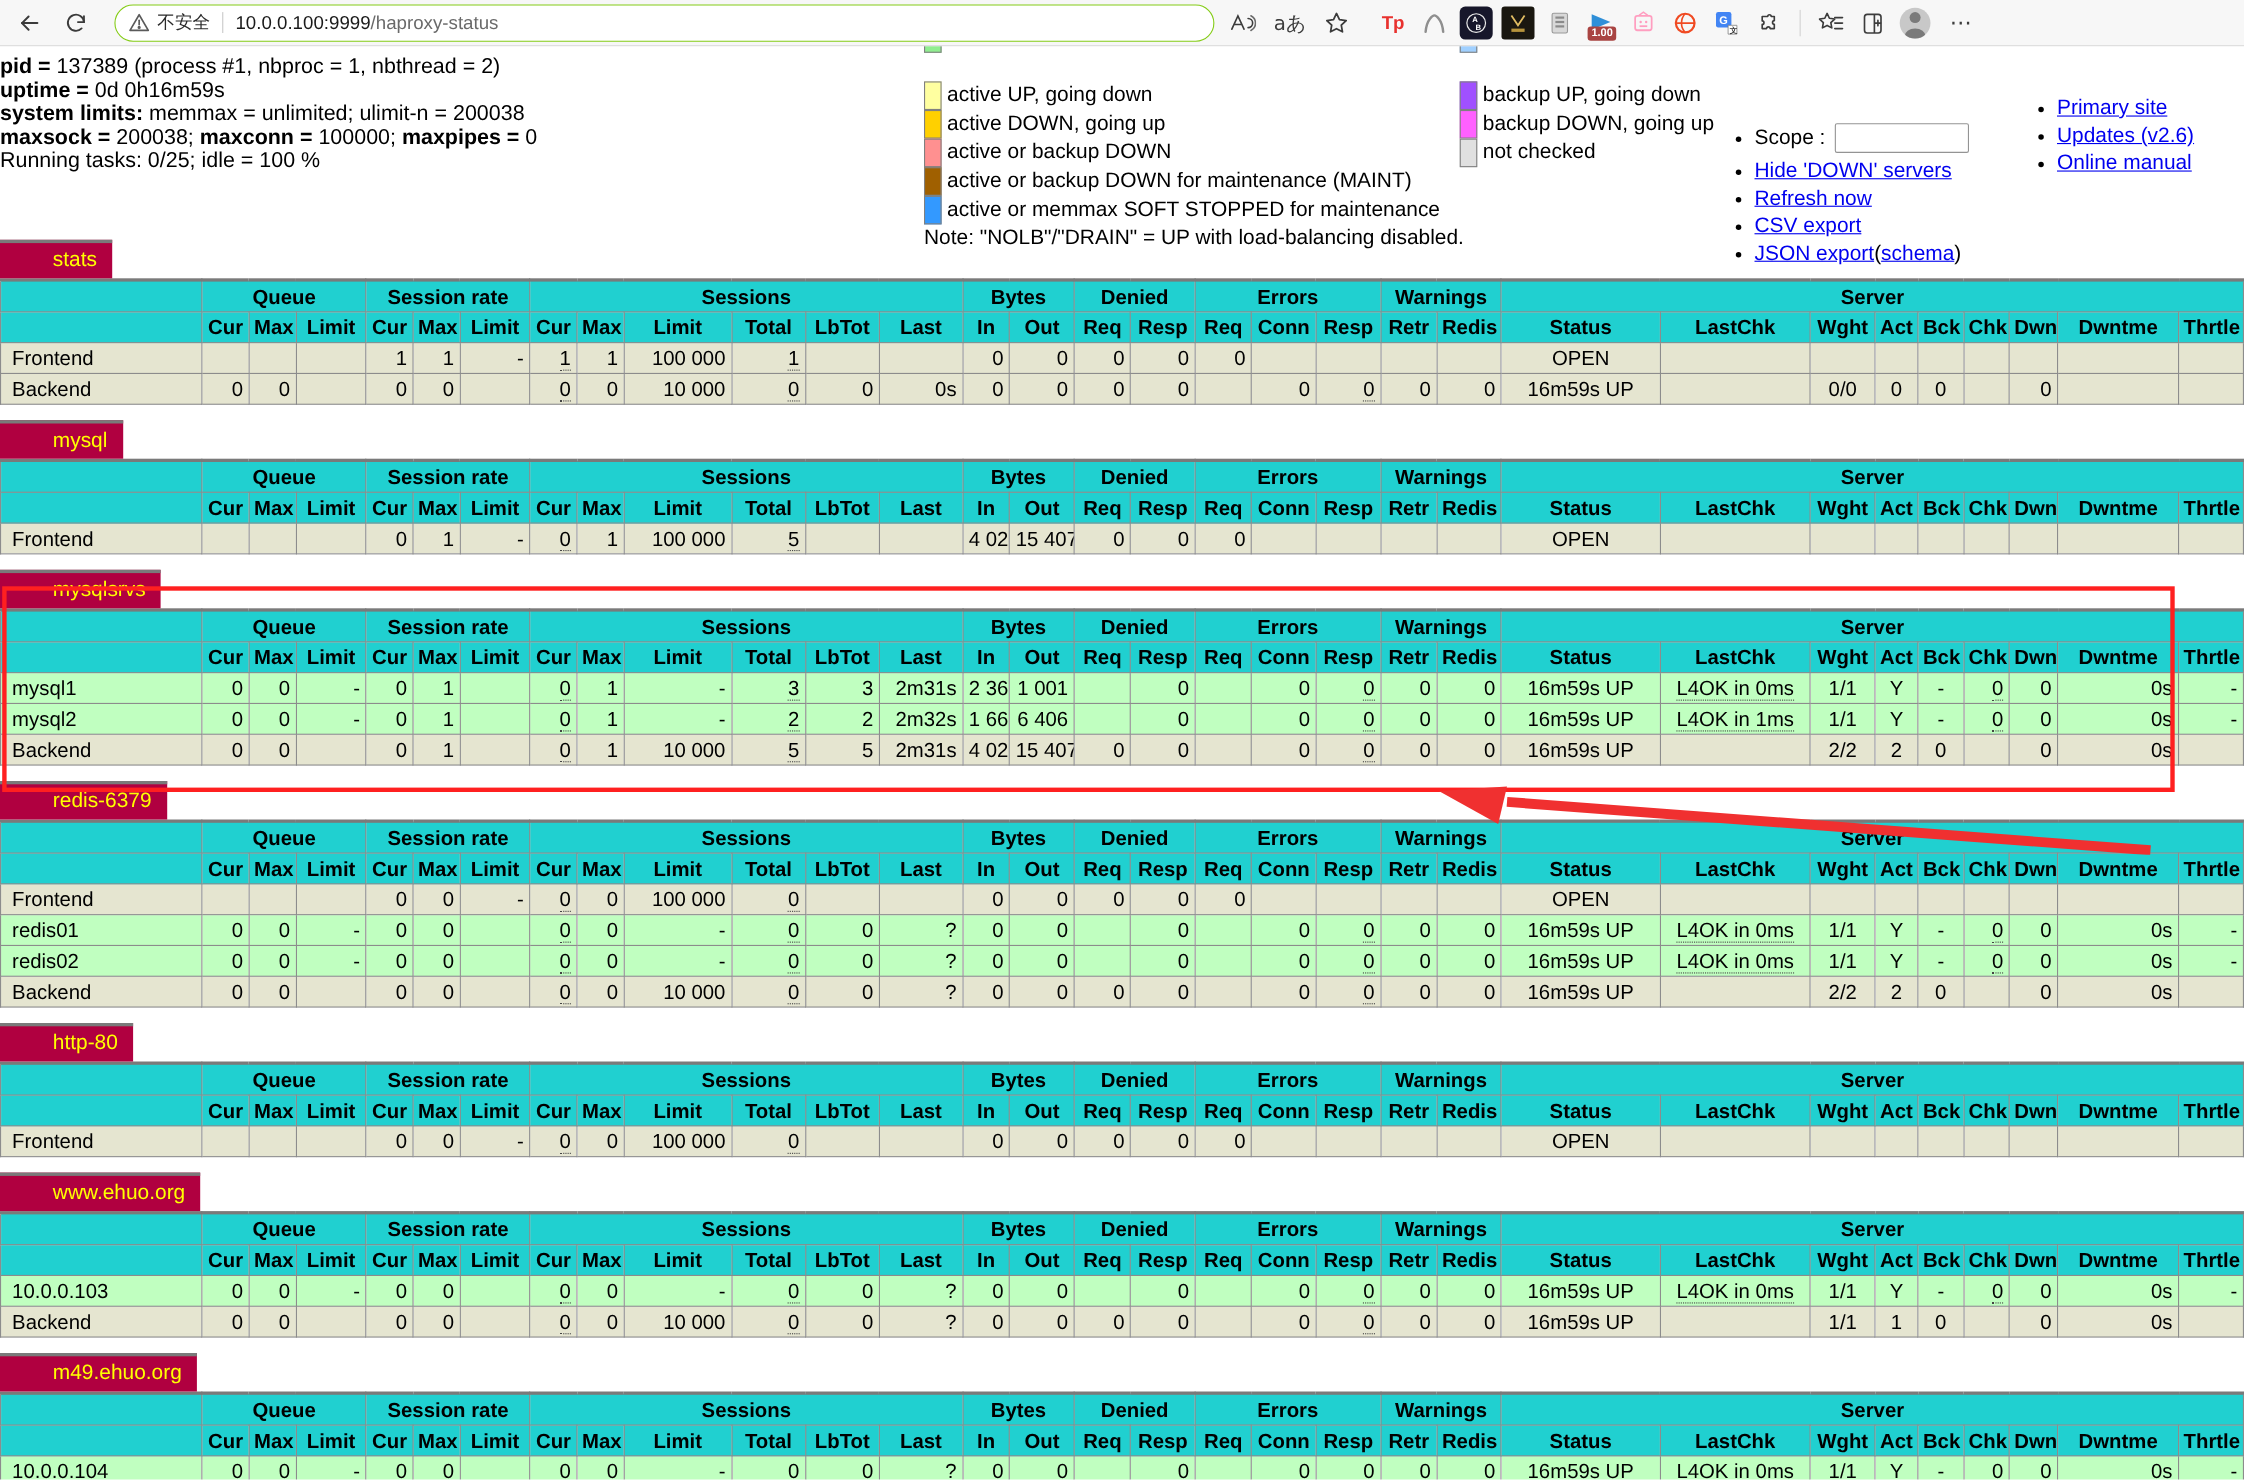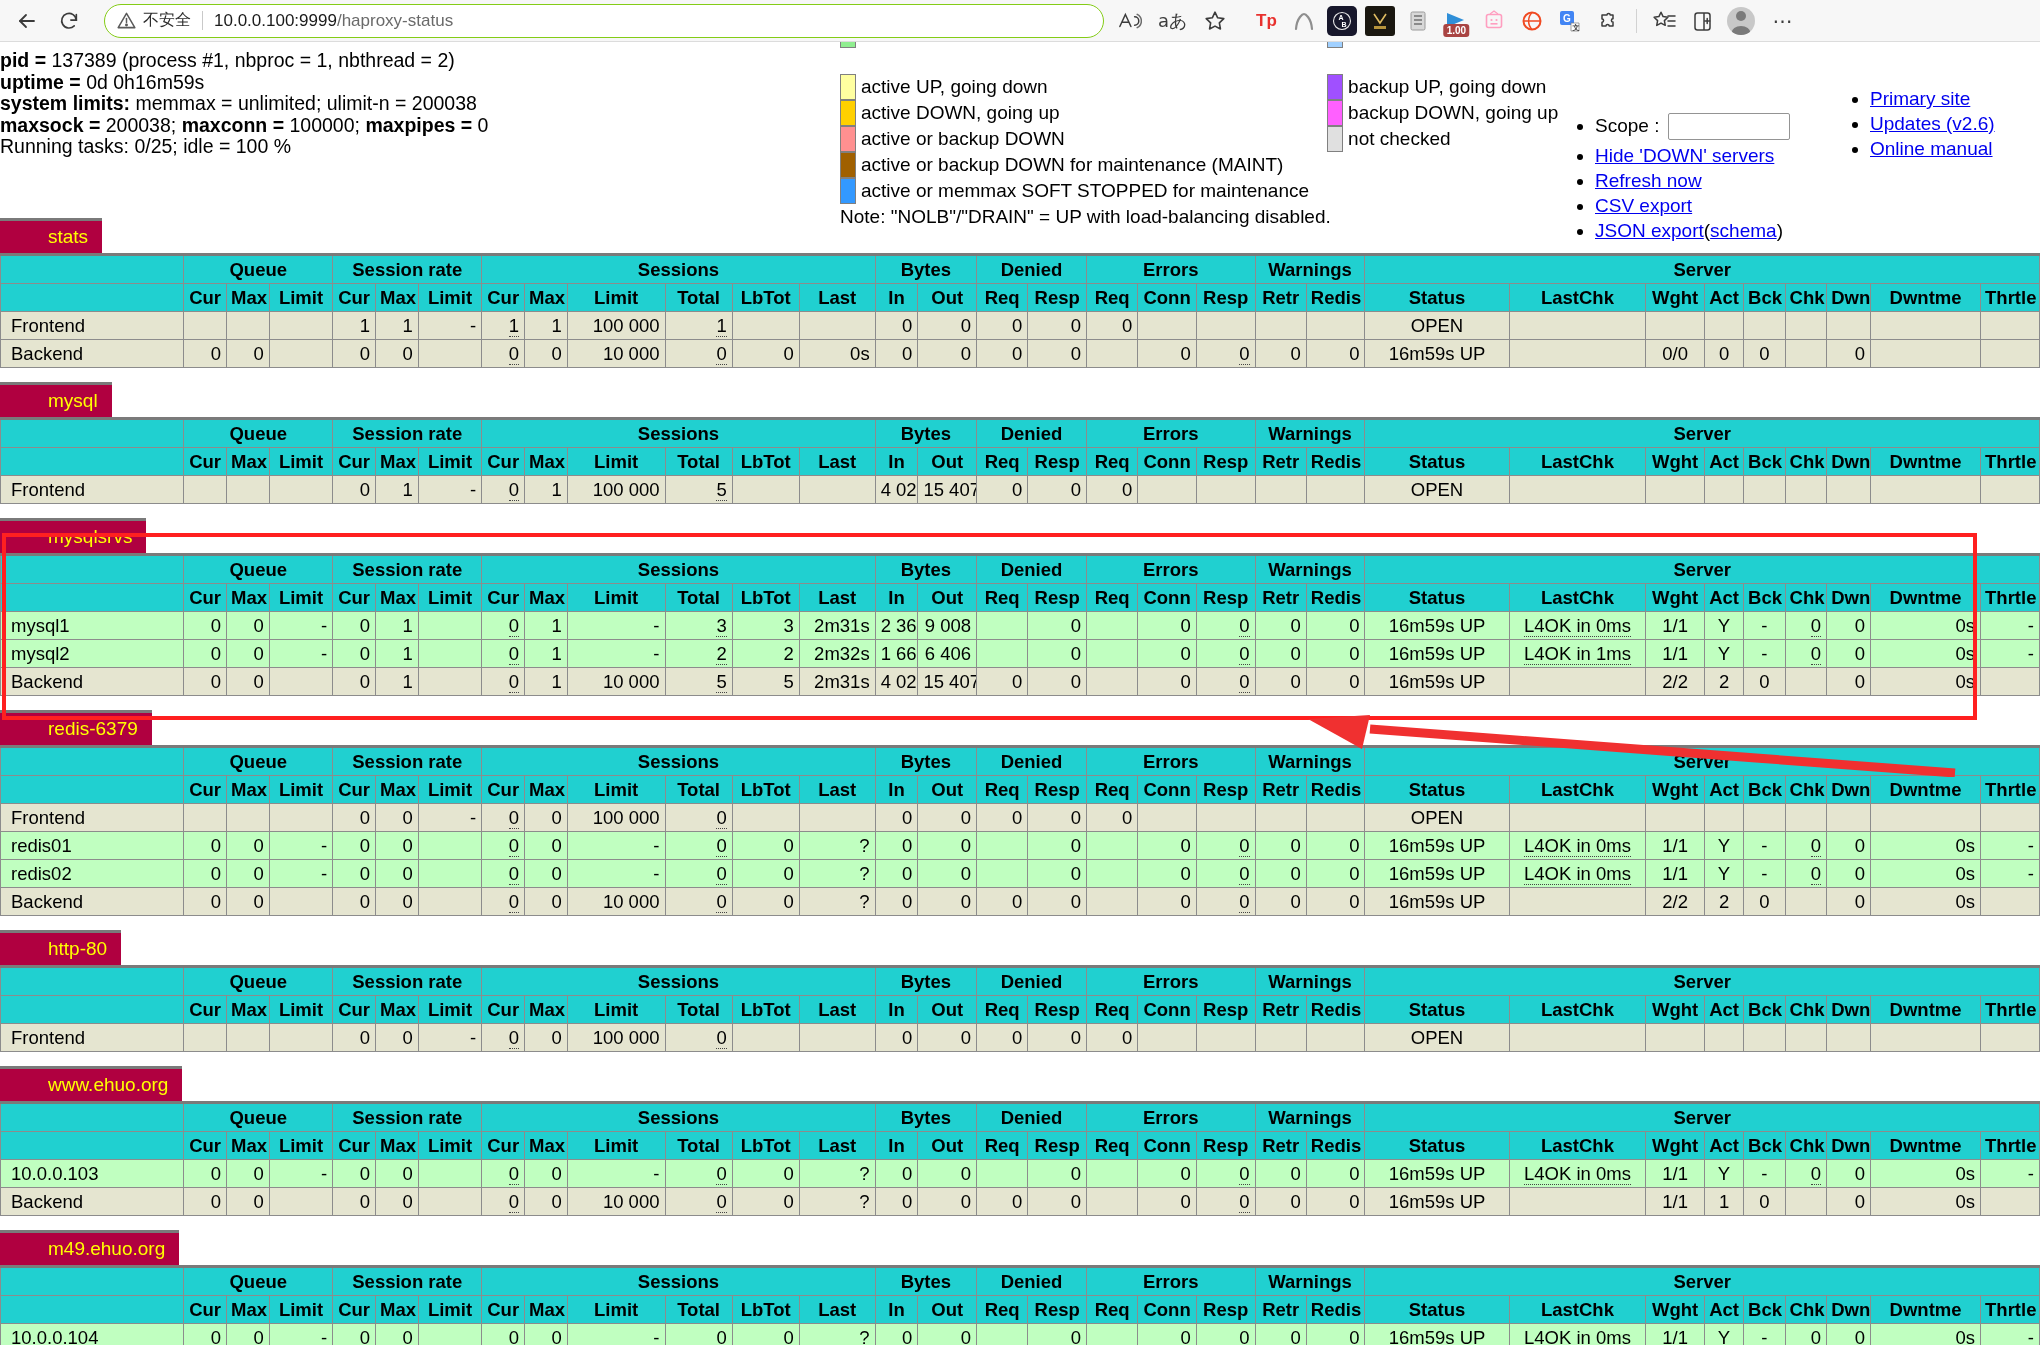--- a/index.html
+++ b/index.html
@@ -809,21 +809,21 @@
               <td>0</td>
               <td>1</td>
               <td></td>
               <td><span class="u">0</span></td>
               <td>1</td>
               <td>-</td>
               <td><span class="u">3</span></td>
               <td>3</td>
               <td>2m31s</td>
               <td>2 363</td>
-              <td>9 008</td>
+              <td>1 001</td>
               <td></td>
               <td>0</td>
               <td></td>
               <td>0</td>
               <td><span class="u">0</span></td>
               <td>0</td>
               <td>0</td>
               <td class="ctr">16m59s UP</td>
               <td class="ctr"><span class="lastchk">L4OK in 0ms</span></td>
               <td class="ctr">1/1</td>

